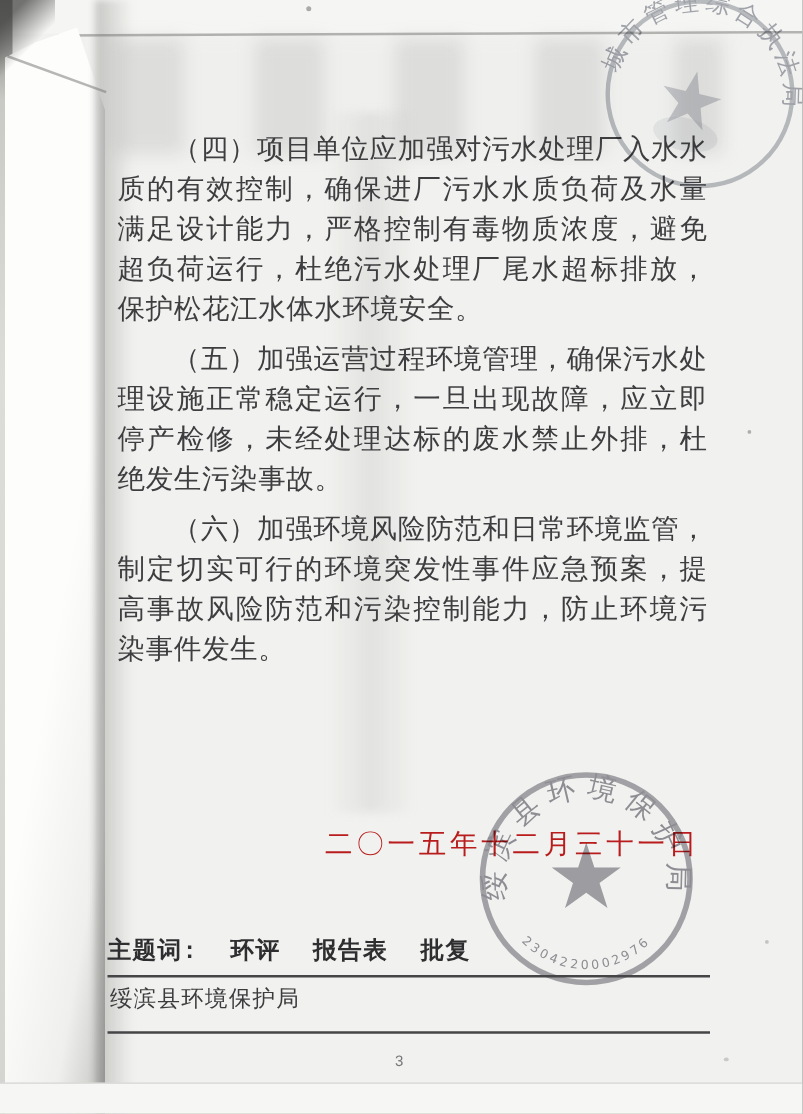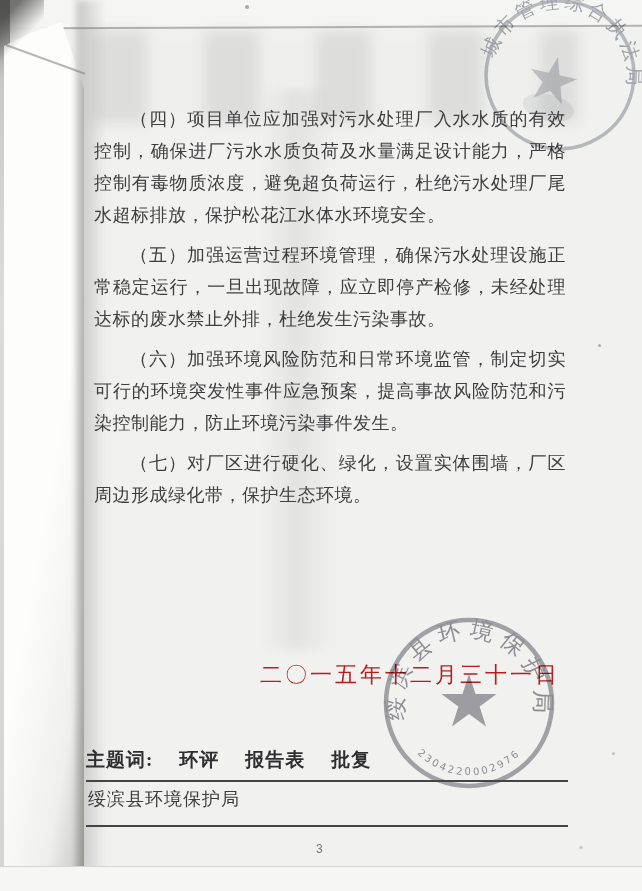--- a/index.html
+++ b/index.html
@@ -31,35 +31,35 @@
   .bottom-strip{position:absolute;left:0;bottom:0;width:100%;height:24px;background:#f6f6f4;
     border-top:1px solid rgba(150,150,148,.35);}
   .speck{position:absolute;border-radius:50%;background:#6c6c6a;}
   .speck.s1{left:245px;top:5px;width:4px;height:4px;opacity:.55;}
   .speck.s2{left:598px;top:344px;width:3px;height:3px;opacity:.5;}
   .speck.s3{left:612px;top:752px;width:3px;height:3px;opacity:.35;}
   .speck.s4{left:579px;top:846px;width:4px;height:3px;opacity:.3;}
 
   
   .content{position:absolute;left:94px;top:103px;width:472px;color:#3e3e40;
-    font-size:18px;line-height:32px;letter-spacing:.5px;text-align:justify;}
+    font-size:22px;line-height:32px;letter-spacing:.5px;text-align:justify;}
   .content p{margin:0 0 8px 0;text-indent:2em;}
   .date-line{position:absolute;right:82px;top:660px;font-size:22px;letter-spacing:3px;color:#b91c1c;}
 
   
   :root{--ink-b:#86868f;--ink-t:#9295a0;}
   .stamp{position:absolute;mix-blend-mode:multiply;}
   .stamp-bottom{left:377px;top:611px;width:184px;height:184px;opacity:.88;}
   .stamp-top{left:471px;top:-14px;width:178px;height:178px;transform:rotate(13deg);opacity:.8;}
   .stamp text{font-family:"DejaVu Sans","Liberation Sans",sans-serif;}
 
   
   .footer{position:absolute;left:86px;top:747px;width:482px;color:#2e2e30;}
   .subject-row{display:flex;align-items:baseline;gap:26px;
-    font-family:Liberation Serif, serif;font-weight:700;font-size:19px;letter-spacing:1px;}
+    font-family:Liberation Mono, monospace;font-weight:700;font-size:19px;letter-spacing:1px;}
   .subject-row .kw{font-weight:700;}
   .rule{height:2px;background:#454547;margin-top:7px;}
   .issuer-row{display:flex;justify-content:space-between;align-items:baseline;
     font-size:18px;letter-spacing:1px;padding:5px 2px 7px 2px;color:#3c3c3e;}
   .page-number{position:absolute;left:316px;top:842px;font-size:12px;color:#77777a;
     font-family:"Liberation Sans",sans-serif;}
 </style>
 </head>
 <body>
 
@@ -77,21 +77,20 @@
   <div class="bottom-strip"></div>
   <div class="speck s1"></div>
   <div class="speck s2"></div>
   <div class="speck s3"></div>
   <div class="speck s4"></div>
 
   <div class="content">
     <p>（四）项目单位应加强对污水处理厂入水水质的有效控制，确保进厂污水水质负荷及水量满足设计能力，严格控制有毒物质浓度，避免超负荷运行，杜绝污水处理厂尾水超标排放，保护松花江水体水环境安全。</p>
     <p>（五）加强运营过程环境管理，确保污水处理设施正常稳定运行，一旦出现故障，应立即停产检修，未经处理达标的废水禁止外排，杜绝发生污染事故。</p>
     <p>（六）加强环境风险防范和日常环境监管，制定切实可行的环境突发性事件应急预案，提高事故风险防范和污染控制能力，防止环境污染事件发生。</p>
-    <p>（七）对厂区进行硬化、绿化，设置实体围墙，厂区周边形成绿化带，保护生态环境。</p>
   </div>
 
   <div class="date-line">二〇一五年十二月三十一日</div>
 
   <svg class="stamp stamp-bottom" viewBox="-92 -92 184 184">
     <circle r="83" fill="none" stroke="var(--ink-b)" stroke-width="4.5" opacity=".8"></circle>
     <path id="arcB" d="M -59 30 A 66 66 0 1 1 59 30" fill="none"></path>
     <text font-size="23" letter-spacing="7" fill="var(--ink-b)">
       <textPath href="#arcB" startOffset="50%" text-anchor="middle">绥滨县环境保护局</textPath>
     </text>

